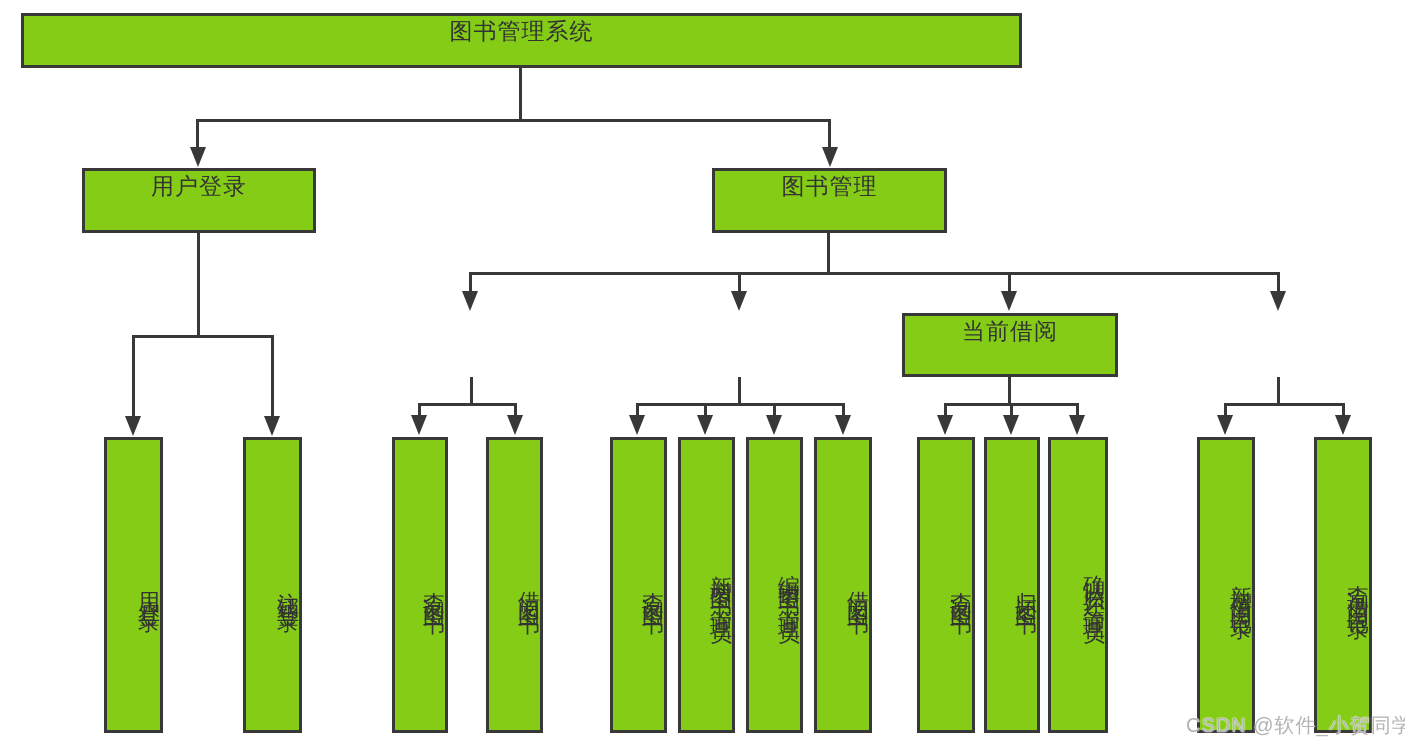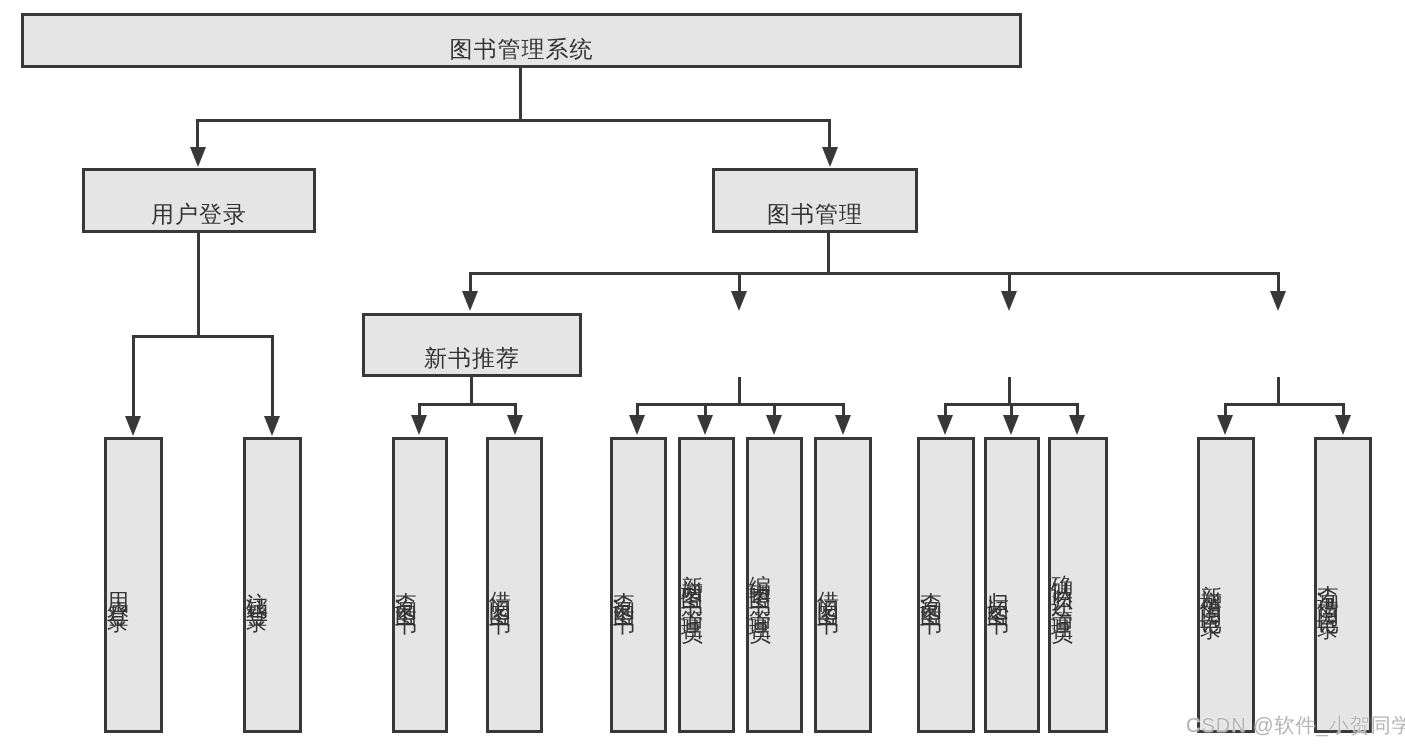--- a/index.html
+++ b/index.html
@@ -8,23 +8,23 @@
     width: 1405px;
     height: 747px;
     background: #ffffff;
     overflow: hidden;
     font-family: "Liberation Sans", "DejaVu Sans", sans-serif;
   }
   .node {
     position: absolute;
     box-sizing: border-box;
     border: 3px solid #383838;
-    background: #e5e5e5;
+    background: #84cc16;
     display: flex;
-    align-items: flex-end;
+    align-items: flex-start;
     justify-content: center;
     color: #333333;
     font-size: 23px;
     letter-spacing: 1px;
     text-align: center;
   }
   .leaf {
     writing-mode: vertical-rl;
     text-orientation: mixed;
     font-size: 22px;
@@ -70,21 +70,21 @@
   <div class="vline" style="left:519px; top:68px; height:51px;"></div>
   <div class="hline" style="left:196px; top:119px; width:635px;"></div>
   <div class="vline" style="left:196px; top:119px; height:30px;"></div>
   <div class="arrow" style="left:190px; top:147px;"></div>
   <div class="vline" style="left:828px; top:119px; height:30px;"></div>
   <div class="arrow" style="left:822px; top:147px;"></div>
 
   <div class="node" style="left:82px; top:168px; width:234px; height:65px;">
     <span>用户登录</span>
   </div>
-  <div class="node" style="left:712px; top:168px; width:206px; height:65px;">
+  <div class="node" style="left:712px; top:168px; width:235px; height:65px;">
     <span>图书管理</span>
   </div>
 
   <div class="vline" style="left:197px; top:233px; height:102px;"></div>
   <div class="hline" style="left:132px; top:335px; width:142px;"></div>
   <div class="vline" style="left:132px; top:335px; height:82px;"></div>
   <div class="arrow" style="left:125px; top:416px;"></div>
   <div class="vline" style="left:271px; top:335px; height:82px;"></div>
   <div class="arrow" style="left:264px; top:416px;"></div>
 
@@ -92,22 +92,22 @@
   <div class="hline" style="left:469px; top:272px; width:811px;"></div>
   <div class="vline" style="left:469px; top:272px; height:20px;"></div>
   <div class="arrow" style="left:462px; top:291px;"></div>
   <div class="vline" style="left:738px; top:272px; height:20px;"></div>
   <div class="arrow" style="left:731px; top:291px;"></div>
   <div class="vline" style="left:1008px; top:272px; height:20px;"></div>
   <div class="arrow" style="left:1001px; top:291px;"></div>
   <div class="vline" style="left:1277px; top:272px; height:20px;"></div>
   <div class="arrow" style="left:1270px; top:291px;"></div>
 
-  <div class="node" style="left:362px; top:313px; width:220px; height:64px;">
-    <span>新书推荐</span>
+  <div class="node" style="left:902px; top:313px; width:216px; height:64px;">
+    <span>当前借阅</span>
   </div>
 
   <div class="vline" style="left:470px; top:377px; height:29px;"></div>
   <div class="hline" style="left:418px; top:403px; width:99px;"></div>
   <div class="vline" style="left:418px; top:403px; height:14px;"></div>
   <div class="arrow" style="left:411px; top:415px;"></div>
   <div class="vline" style="left:514px; top:403px; height:14px;"></div>
   <div class="arrow" style="left:507px; top:415px;"></div>
 
   <div class="vline" style="left:738px; top:377px; height:29px;"></div>

